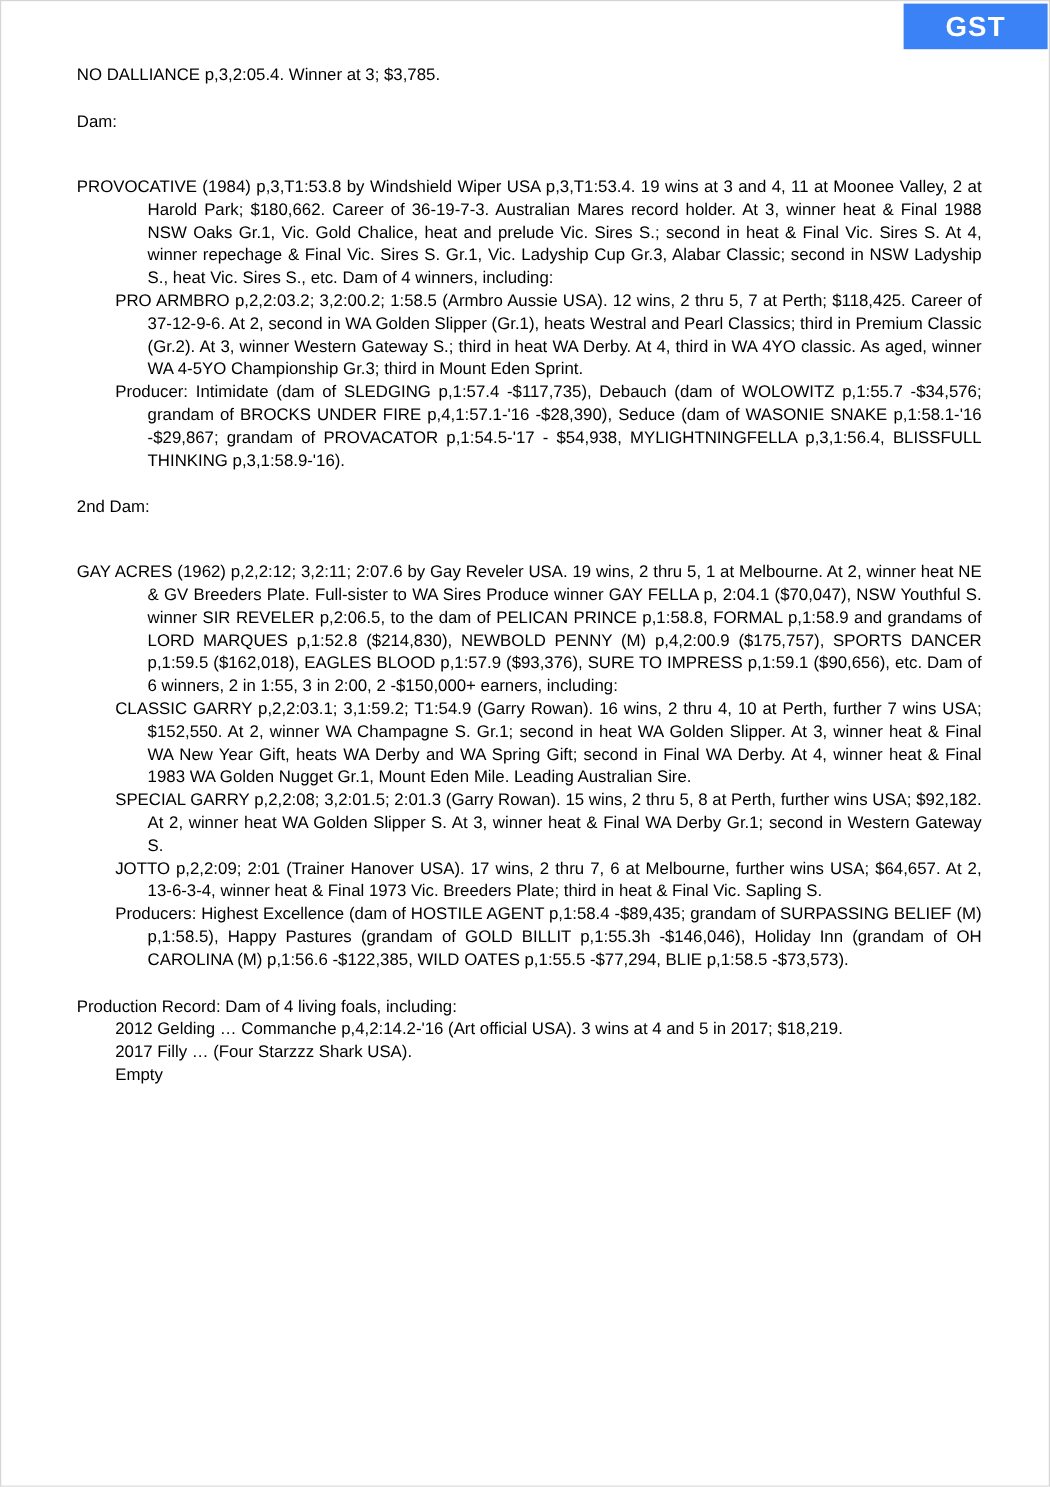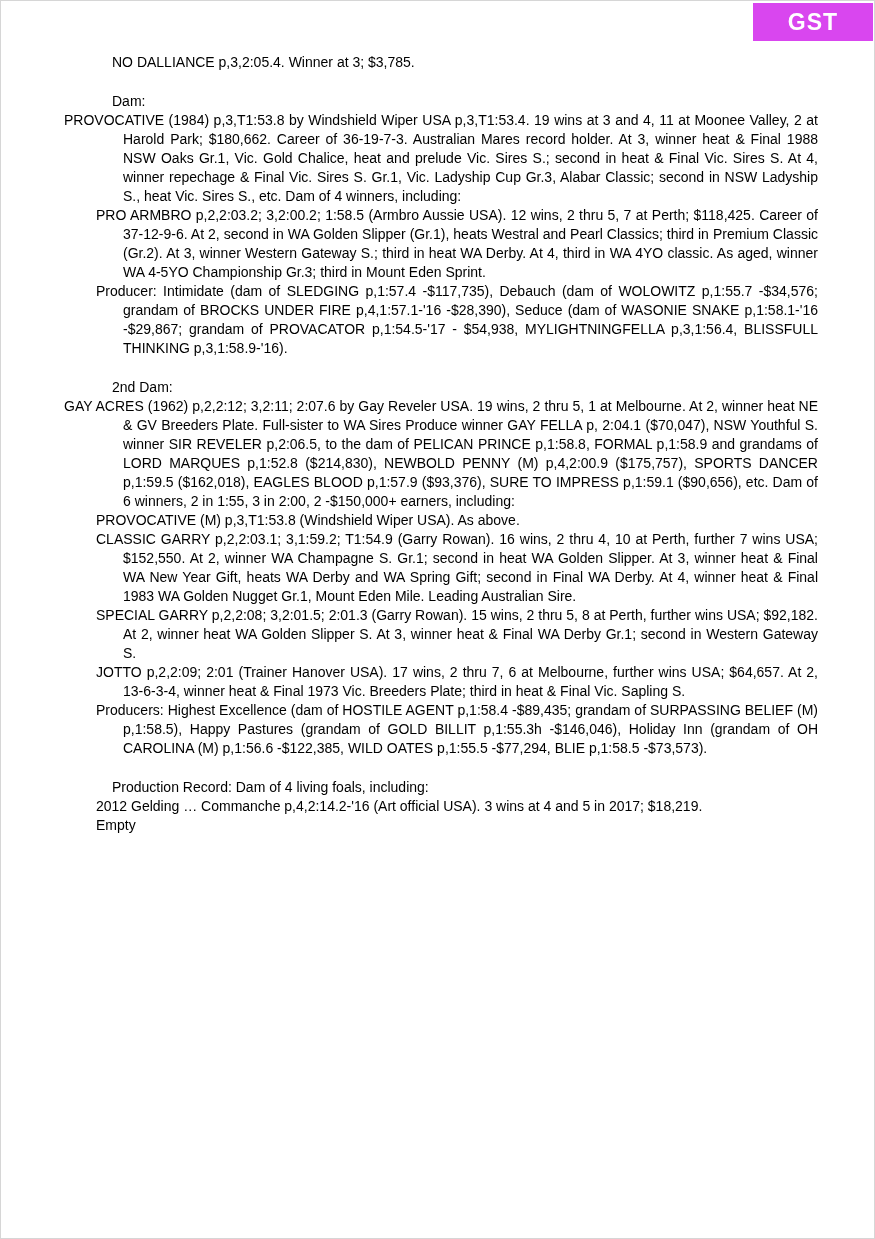--- a/index.html
+++ b/index.html
@@ -16,64 +16,64 @@
     box-sizing: border-box;
     overflow: hidden;
     font-family: "Liberation Sans", "DejaVu Sans", sans-serif;
   }
   .gst {
     position: absolute;
     top: 2px;
     left: 752px;
     width: 120px;
     height: 38px;
-    background: #d946ef;
+    background: #3b82f6;
     color: #ffffff;
     font-weight: 700;
     font-size: 23px;
     line-height: 38px;
     text-align: center;
     letter-spacing: 1px;
   }
   .content {
     position: absolute;
     left: 63px;
     top: 52px;
     width: 754px;
     font-size: 14px;
     line-height: 19px;
     color: #000000;
   }
   .para {
     margin: 0;
     text-align: justify;
   }
-  .plain { padding-left: 0; text-indent: 0; margin-left: 48px; }
-  .hang0 { padding-left: 59px; text-indent: -59px; }
+  .plain { padding-left: 0; text-indent: 0; }
+  .hang0 { padding-left: 59px; text-indent: -59px; margin-top: 35px; }
   .hang1 { padding-left: 59px; text-indent: -27px; }
   .gap   { margin-top: 20px; }
   .b     { font-weight: 400; }
 </style>
 </head>
 <body>
 
 <div class="page">
   <div class="gst">
     <span>GST</span>
   </div>
   <main class="content">
       <p class="para plain"><span>NO DALLIANCE p,3,2:05.4. Winner at 3; $3,785.</span></p>
       <p class="para plain gap"><span class="b">Dam:</span></p>
       <p class="para hang0"><span class="b">PROVOCATIVE</span><span> (1984) p,3,T1:53.8 by Windshield Wiper USA p,3,T1:53.4. 19 wins at 3 and 4, 11 at Moonee Valley, 2 at Harold Park; $180,662. Career of 36-19-7-3. Australian Mares record holder. At 3, winner heat &amp; Final 1988 NSW Oaks </span><span class="b">Gr.1</span><span>, Vic. Gold Chalice, heat and prelude Vic. Sires S.; second in heat &amp; Final Vic. Sires S. At 4, winner repechage &amp; Final Vic. Sires S. </span><span class="b">Gr.1</span><span>, Vic. Ladyship Cup </span><span class="b">Gr.3</span><span>, Alabar Classic; second in NSW Ladyship S., heat Vic. Sires S., etc.  Dam of 4 winners, including:</span></p>
       <p class="para hang1"><span class="b">PRO ARMBRO</span><span> p,2,2:03.2; 3,2:00.2; 1:58.5 (Armbro Aussie USA). 12 wins, 2 thru 5, 7 at Perth; $118,425. Career of 37-12-9-6. At 2, second in WA Golden Slipper (Gr.1), heats Westral and Pearl Classics; third in Premium Classic (Gr.2). At 3, winner Western Gateway S.; third in heat WA Derby. At 4, third in WA 4YO classic. As aged, winner WA 4-5YO Championship </span><span class="b">Gr.3</span><span>; third in Mount Eden Sprint.</span></p>
       <p class="para hang1"><span>Producer: Intimidate (dam of </span><span class="b">SLEDGING</span><span> p,1:57.4 -$117,735), Debauch (dam of </span><span class="b">WOLOWITZ</span><span> p,1:55.7 -$34,576; grandam of </span><span class="b">BROCKS UNDER FIRE</span><span> p,4,1:57.1-'16 -$28,390), Seduce (dam of </span><span class="b">WASONIE SNAKE</span><span> p,1:58.1-'16 -$29,867; grandam of </span><span class="b">PROVACATOR</span><span> p,1:54.5-'17 - $54,938, </span><span class="b">MYLIGHTNINGFELLA</span><span> p,3,1:56.4, </span><span class="b">BLISSFULL THINKING</span><span> p,3,1:58.9-'16).</span></p>
       <p class="para plain gap"><span class="b">2nd Dam:</span></p>
       <p class="para hang0"><span>GAY ACRES (1962) p,2,2:12; 3,2:11; 2:07.6 by Gay Reveler USA. 19 wins, 2 thru 5, 1 at Melbourne. At 2, winner heat NE &amp; GV Breeders Plate. Full-sister to WA Sires Produce winner </span><span class="b">GAY FELLA</span><span> p, 2:04.1 ($70,047), NSW Youthful S. winner </span><span class="b">SIR REVELER</span><span> p,2:06.5, to the dam of </span><span class="b">PELICAN PRINCE</span><span> p,1:58.8, </span><span class="b">FORMAL</span><span> p,1:58.9 and grandams of </span><span class="b">LORD MARQUES</span><span> p,1:52.8 ($214,830), </span><span class="b">NEWBOLD PENNY</span><span> (M) p,4,2:00.9 ($175,757), </span><span class="b">SPORTS DANCER</span><span> p,1:59.5 ($162,018), </span><span class="b">EAGLES BLOOD</span><span> p,1:57.9 ($93,376), </span><span class="b">SURE TO IMPRESS</span><span> p,1:59.1 ($90,656), etc. Dam of 6 winners, 2 in 1:55, 3 in 2:00, 2 -$150,000+ earners, including:</span></p>
-      <p class="para hang1"><span class="b">PROVOCATIVE</span><span> (M) p,3,T1:53.8 (Windshield Wiper USA). As above.</span></p>
       <p class="para hang1"><span class="b">CLASSIC GARRY</span><span> p,2,2:03.1; 3,1:59.2; T1:54.9 (Garry Rowan). 16 wins, 2 thru 4, 10 at Perth, further 7 wins USA; $152,550. At 2, winner WA Champagne S. </span><span class="b">Gr.1</span><span>; second in heat WA Golden Slipper. At 3, winner heat &amp; Final WA New Year Gift, heats WA Derby and WA Spring Gift; second in Final WA Derby. At 4, winner heat &amp; Final 1983 WA Golden Nugget </span><span class="b">Gr.1</span><span>, Mount Eden Mile. Leading Australian Sire.</span></p>
       <p class="para hang1"><span class="b">SPECIAL GARRY</span><span> p,2,2:08; 3,2:01.5; 2:01.3 (Garry Rowan). 15 wins, 2 thru 5, 8 at Perth, further wins USA; $92,182. At 2, winner heat WA Golden Slipper S. At 3, winner heat &amp; Final WA Derby </span><span class="b">Gr.1</span><span>; second in Western Gateway S.</span></p>
       <p class="para hang1"><span class="b">JOTTO</span><span> p,2,2:09; 2:01 (Trainer Hanover USA). 17 wins, 2 thru 7, 6 at Melbourne, further wins USA; $64,657. At 2, 13-6-3-4, winner heat &amp; Final 1973 Vic. Breeders Plate; third in heat &amp; Final Vic. Sapling S.</span></p>
       <p class="para hang1"><span>Producers: Highest Excellence (dam of </span><span class="b">HOSTILE AGENT</span><span> p,1:58.4 -$89,435; grandam of </span><span class="b">SURPASSING BELIEF</span><span> (M) p,1:58.5), Happy Pastures (grandam of </span><span class="b">GOLD BILLIT</span><span> p,1:55.3h -$146,046), Holiday Inn (grandam of </span><span class="b">OH CAROLINA</span><span> (M) p,1:56.6 -$122,385, </span><span class="b">WILD OATES</span><span> p,1:55.5 -$77,294, </span><span class="b">BLIE</span><span> p,1:58.5 -$73,573).</span></p>
       <p class="para plain gap"><span class="b">Production Record: Dam of 4 living foals, including:</span></p>
       <p class="para hang1"><span>2012 Gelding … Commanche p,4,2:14.2-'16 (Art official USA). 3 wins at 4 and 5 in 2017; $18,219.</span></p>
+      <p class="para hang1"><span>2017 Filly … (Four Starzzz Shark USA).</span></p>
       <p class="para hang1"><span class="b">Empty</span></p>
     </main>
 </div>
 
 </body></html>

